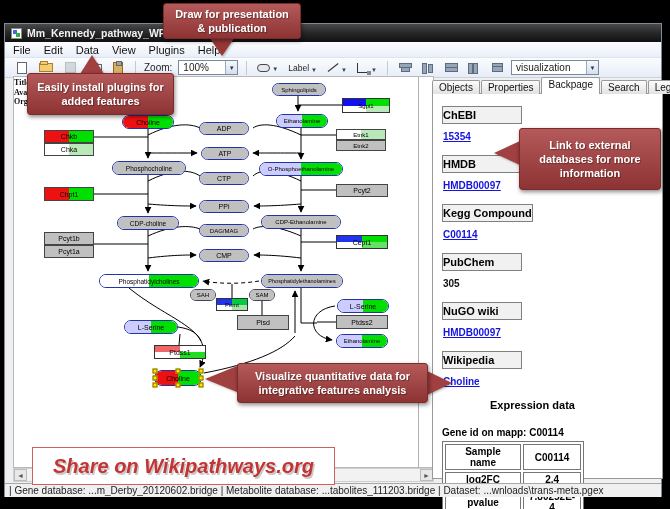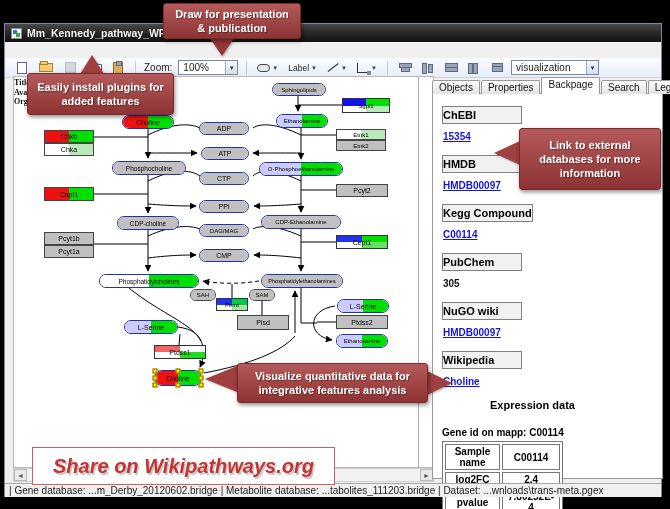--- a/index.html
+++ b/index.html
@@ -31,21 +31,21 @@
   .i-save{width:11px;height:11px;background:#b9c0c6;border:1px solid #8a9095;opacity:.55;}
   .i-copy{width:8px;height:10px;background:#fff;border:1px solid #667;box-shadow:3px 2px 0 #fff,3px 2px 0 1px #667;}
   .i-paste{width:10px;height:12px;background:#d9af63;border:1px solid #8d6a22;position:relative;}
   .i-paste:before{content:"";position:absolute;left:2px;top:-2px;width:4px;height:3px;background:#9aa2ab;border:1px solid #666;}
   .vsep{width:1px;height:14px;background:#c2cad5;margin:0 2px;}
   .combo{height:15px;background:#fff;border:1px solid #7a8a9b;display:flex;align-items:center;
          font-size:10px;padding-left:4px;}
   .combo .cmb-arrow{margin-left:auto;width:12px;height:100%;border-left:1px solid #9ab;
          background:linear-gradient(#f4f8fd,#d4dfee);display:flex;align-items:center;justify-content:center;
          font-size:6px;color:#334;}
-  .toolbtn{display:flex;align-items:center;gap:2px;font-size:8.5px;color:#222;padding:1px 2px;}
+  .toolbtn{display:flex;align-items:flex-end;gap:2px;font-size:8.5px;color:#222;padding:1px 2px;}
   .mini-pill{width:13px;height:8px;border:1px solid #445;border-radius:4px;background:#e8e8e8;}
   .mini-line{width:12px;height:10px;position:relative;}
   .mini-line:before{content:"";position:absolute;left:1px;top:8px;width:13px;height:1px;background:#333;
                     transform:rotate(-38deg);transform-origin:left;}
   .mini-conn{width:12px;height:10px;border-left:1px solid #333;border-bottom:1px solid #333;position:relative;}
   .mini-conn:after{content:"";position:absolute;right:-2px;bottom:-3px;width:4px;height:4px;background:#888;}
   .drop{font-size:6px;color:#345;}
   .alicon{width:17px;height:15px;display:flex;align-items:center;justify-content:center;}
   .bars{width:11px;height:9px;position:relative;}
   .bars:before,.bars:after{content:"";position:absolute;background:#97a5b8;border:1px solid #5d6b7d;}
@@ -88,21 +88,21 @@
          font-size:11px;padding:2px 0;min-width:80px;color:#000;}
   .psec{margin-bottom:9px;}
   .plink{display:block;margin:7px 0 12px 1px;font-size:10px;font-weight:bold;color:#1414dd;
          text-decoration:underline;cursor:pointer;}
   .pval{display:block;margin:7px 0 12px 1px;font-size:10px;font-weight:bold;color:#111;}
   .exptitle{font-size:11px;font-weight:bold;margin:4px 0 16px 0;color:#000;padding-left:48px;}
   .geneline{font-size:10px;font-weight:bold;margin-bottom:3px;color:#000;}
   table.exp{border:1px solid #777;border-collapse:separate;border-spacing:2px;background:#fff;}
   table.exp td{border:1px solid #777;font-size:10px;font-weight:bold;text-align:center;
                padding:1px 5px;color:#000;}
-  td.cA{width:55px;} td.cB{width:58px;}
+  td.cA{width:76px;} td.cB{width:58px;}
   
   .statusbar{position:absolute;left:0;top:459px;width:100%;height:14px;background:#f0f0f0;
              border-top:1px solid #a8a8a8;font-size:10px;color:#222;padding:1px 0 0 4px;white-space:nowrap;}
   
   .callout{position:absolute;background:linear-gradient(180deg,#b45a5a,#8e3333);
            border:1px solid #7c2a2a;border-radius:3px;color:#fff;
            font-weight:bold;font-size:11px;line-height:1.3;text-align:center;
            display:flex;align-items:center;justify-content:center;padding:2px 6px;
            box-shadow:1px 2px 4px rgba(0,0,0,.45);z-index:50;text-shadow:1px 1px 1px rgba(0,0,0,.35);}
   .ctri{position:absolute;width:0;height:0;z-index:49;filter:drop-shadow(1px 1px 1px rgba(0,0,0,.3));}
@@ -115,20 +115,28 @@
 <body>
 
 <div class="screen">
   <div class="window">
 
     <div class="titlebar">
       <div class="appicon"></div>
       <span>Mm_Kennedy_pathway_WP1771_45176.gp</span>
     </div>
 
+    <div class="menubar">
+      <span>File</span>
+      <span>Edit</span>
+      <span>Data</span>
+      <span>View</span>
+      <span>Plugins</span>
+      <span>Help</span>
+    </div>
 
     <div class="toolbar">
       <div class="tbtn">
           <div class="i-new"></div>
         </div>
       <div class="tbtn">
           <div class="i-open"></div>
         </div>
       <div class="tbtn">
           <div class="i-save"></div>

